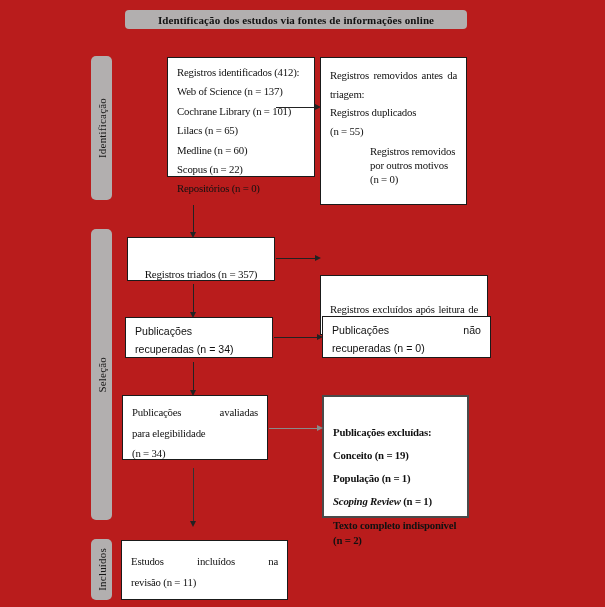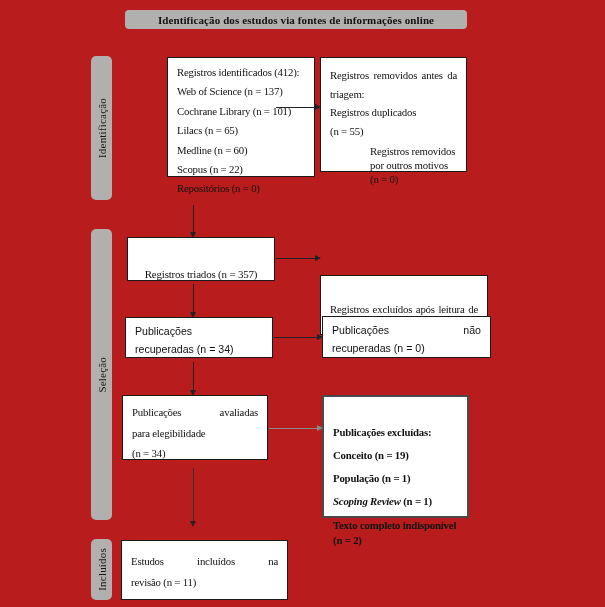--- a/index.html
+++ b/index.html
@@ -32,21 +32,21 @@
     position:absolute; box-sizing:border-box; background:#fff;
     border:1.5px solid #1a1a1a; font-size:10.8px; letter-spacing:-0.2px;
   }
   .line { white-space:nowrap; }
   .spread { text-align:justify; text-align-last:justify; white-space:normal; }
   .just { text-align:justify; }
   .sans { font-family:"Liberation Sans", sans-serif; font-size:10.6px; letter-spacing:0; }
   .italic { font-style:italic; }
 
   .box-identified { left:127px; top:57px; width:148px; height:120px; padding:5px 8px 16px 9px; line-height:19.4px;margin-left:40px; }
-  .box-removed { left:320px; top:57px; width:147px; height:115px; padding:8px 9px 0 9px; line-height:18.5px; }
+  .box-removed { left:320px; top:57px; width:147px; height:148px; padding:8px 9px 0 9px; line-height:18.5px; }
   .box-removed .p4 { line-height:14px; margin-top:4px;margin-left:40px; }
   .box-screened { left:127px; top:237px; width:148px; height:44px; display:flex; align-items:flex-end; justify-content:center; font-size:11px; }
   .box-excluded-screening { left:320px; top:238px; width:168px; height:60px; padding:23px 9px 0 9px; line-height:20px;margin-top:37px; }
   .box-retrieved { left:125px; top:317px; width:148px; height:41px; padding:4px 9px 0 9px; line-height:18px; border-width:1.2px; }
   .box-not-retrieved { left:322px; top:316px; width:169px; height:42px; padding:4px 9px 0 9px; line-height:18px; border-width:1.2px; }
   .box-assessed { left:122px; top:395px; width:146px; height:65px; padding:6px 9px 0 9px; line-height:20.5px; }
   .box-excluded-eligibility { left:322px; top:395px; width:147px; height:123px; padding:24px 8px 0 9px; line-height:23px; border:2px solid #4a4a4a;font-weight:bold; }
   .box-excluded-eligibility .p-fulltext { line-height:14.5px; margin-top:5px; }
   .box-included { left:121px; top:540px; width:167px; height:60px; padding:10px 9px 0 9px; line-height:21px; }
 

